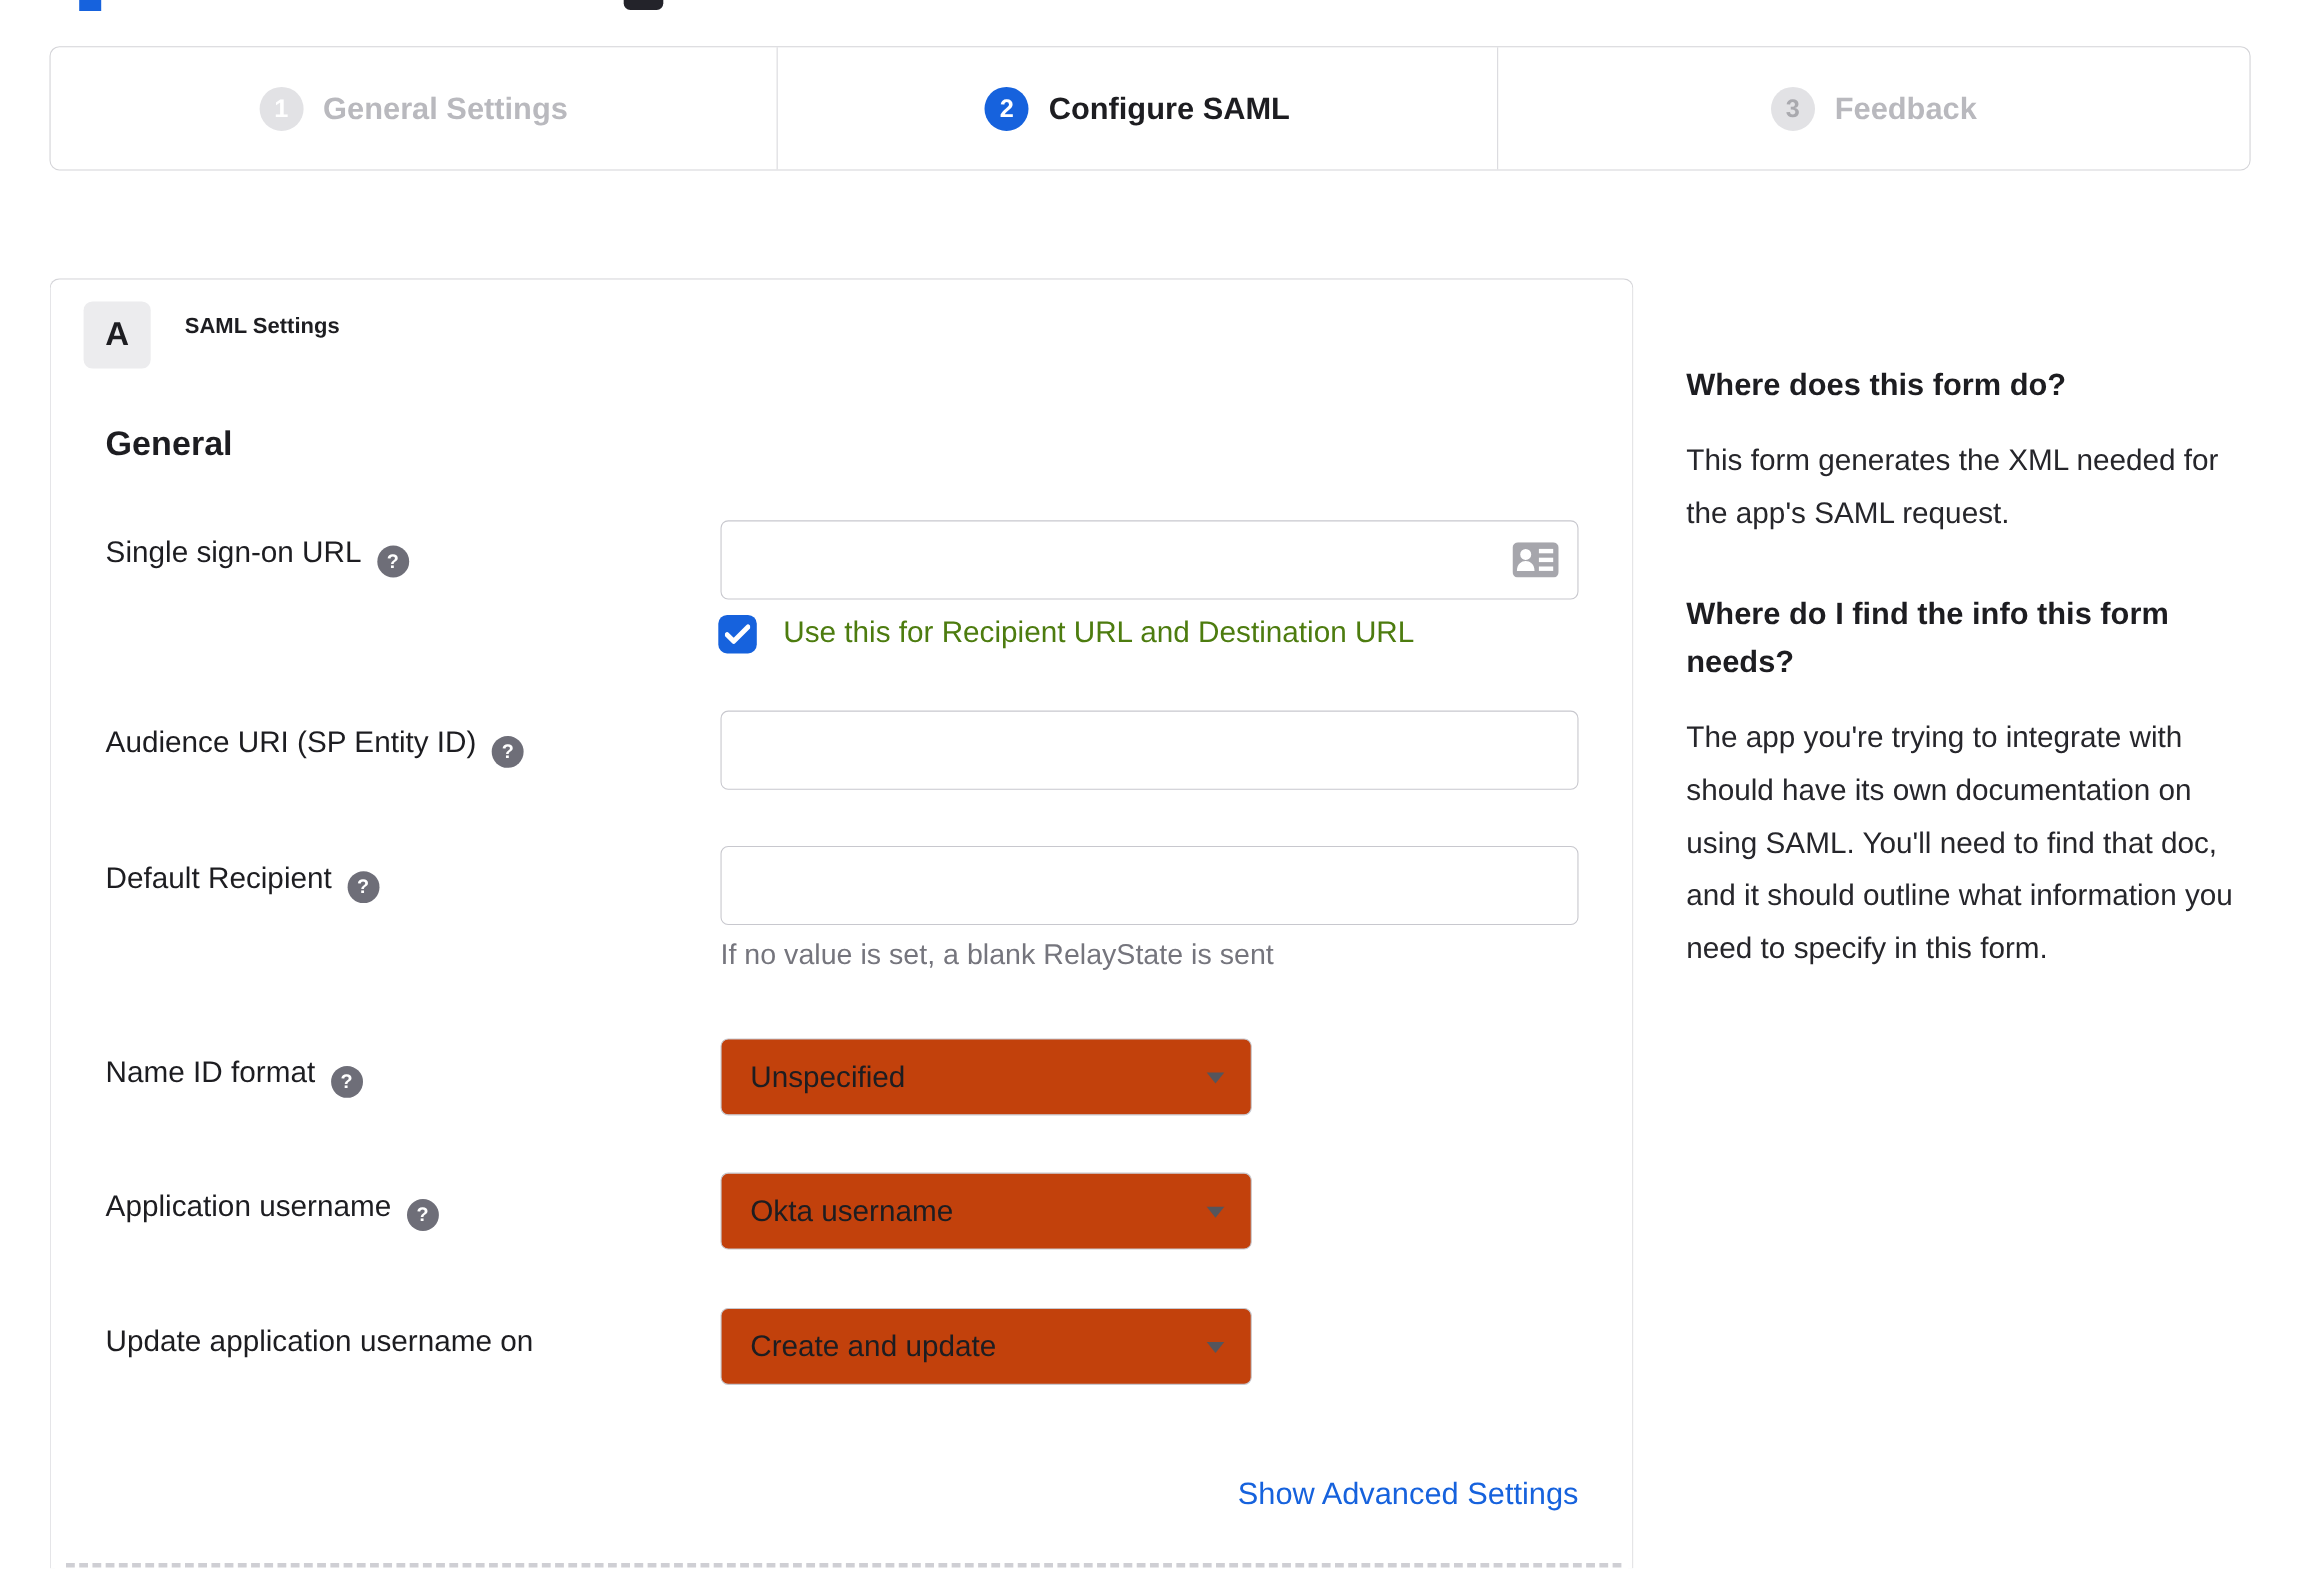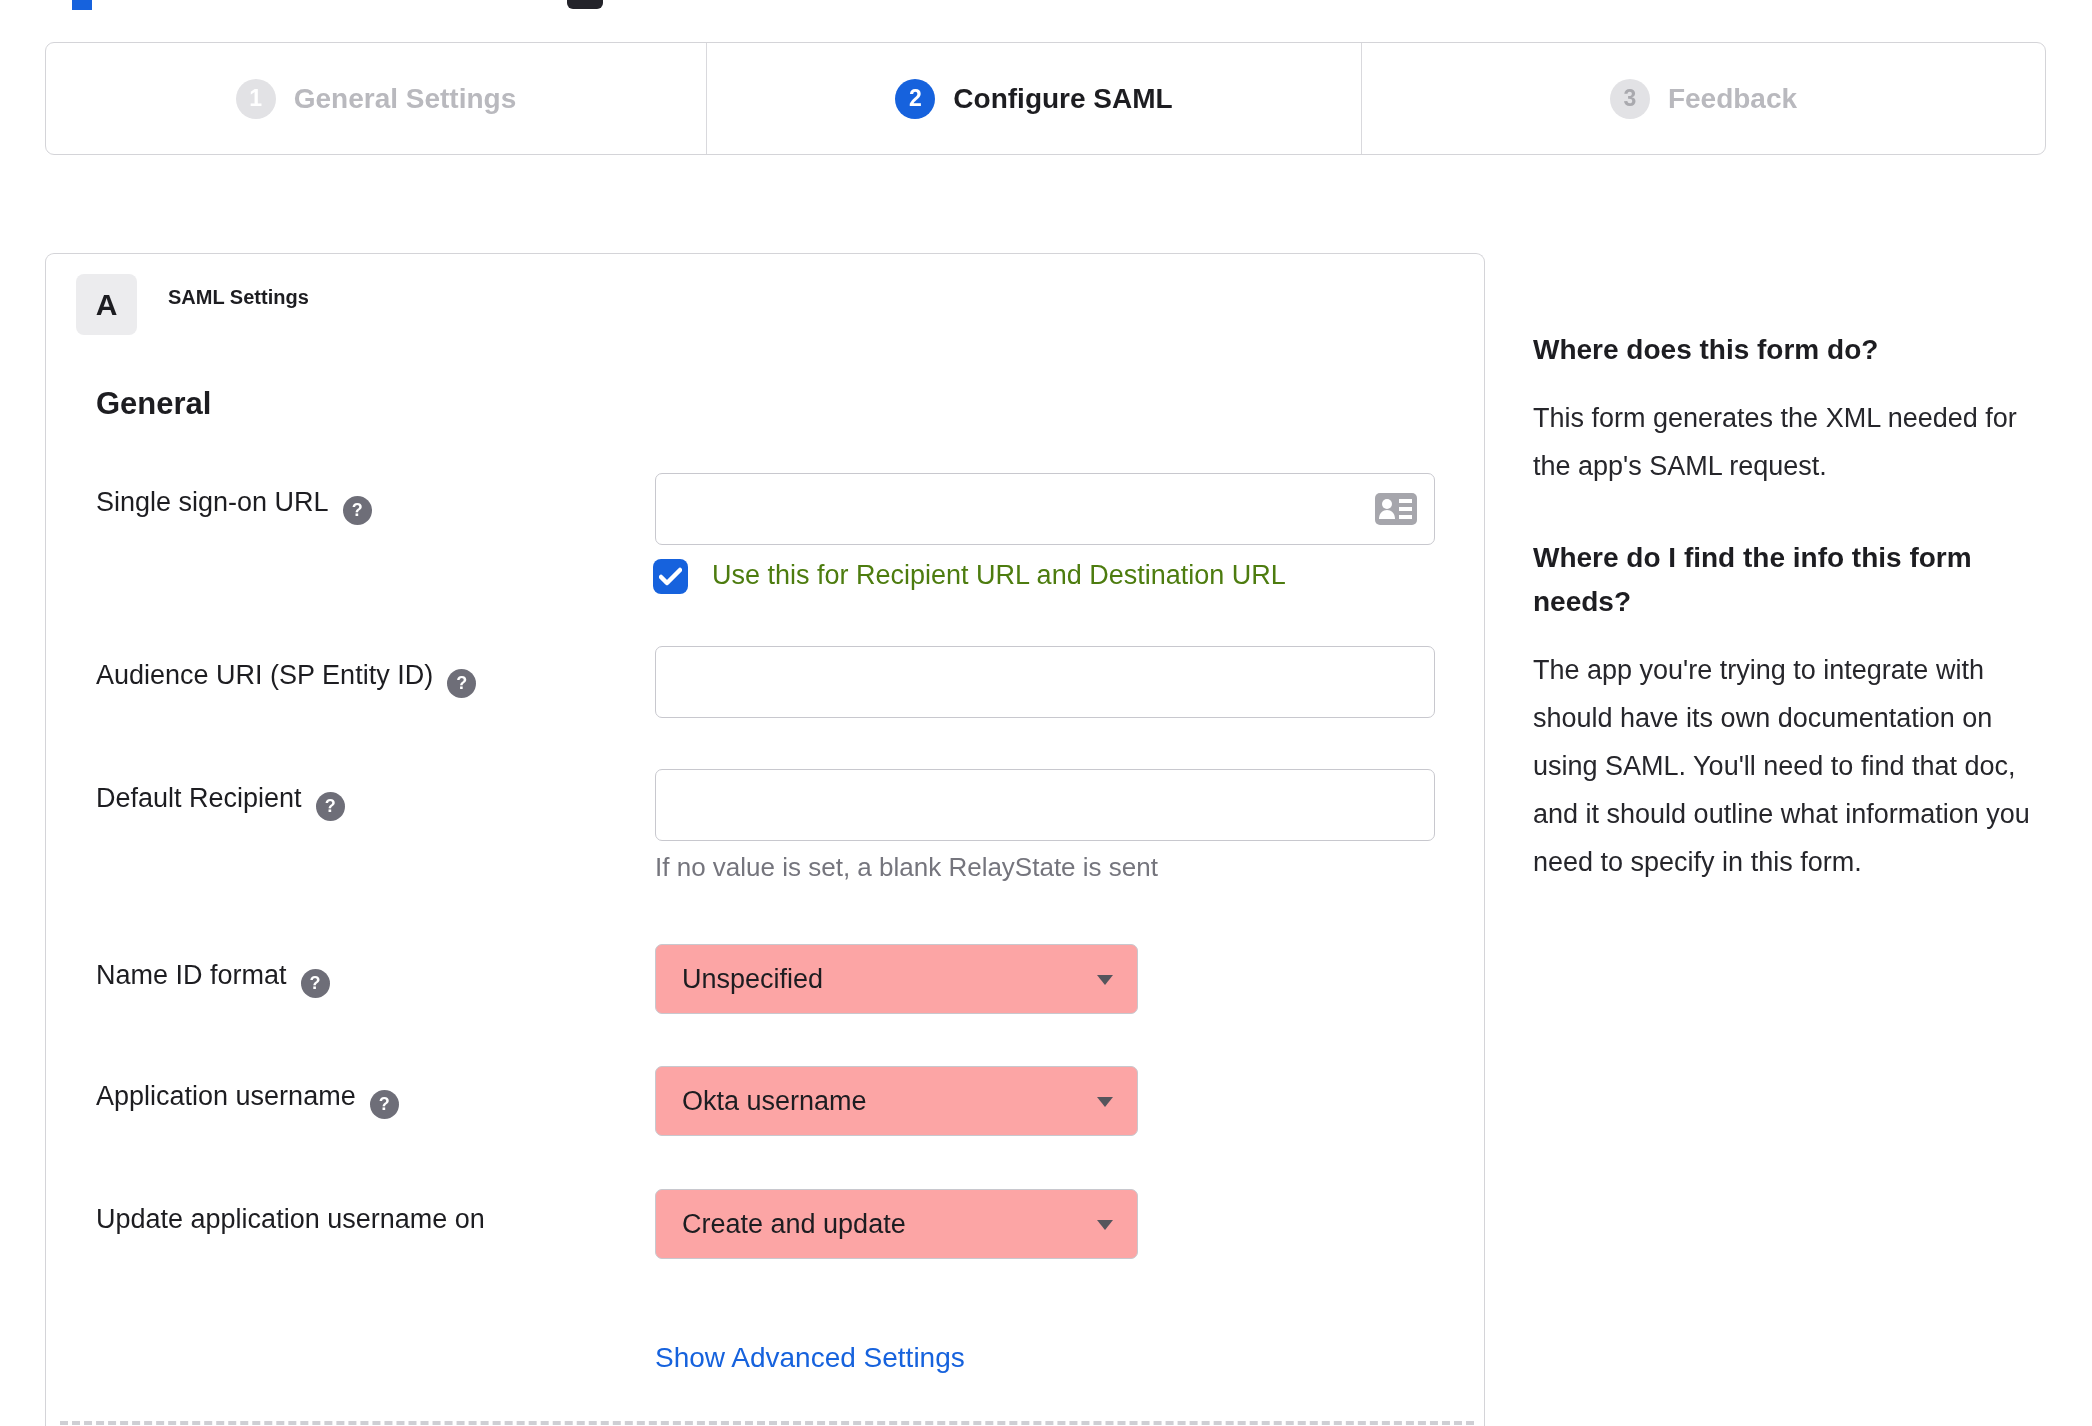--- a/index.html
+++ b/index.html
@@ -47,26 +47,26 @@
     border-radius: 7px; font-size: 27px; padding: 0 70px 0 24px; font-family: "Liberation Sans", sans-serif; }
   .card-icon { position: absolute; right: 18px; top: 50%; transform: translateY(-50%); }
 
   .checkbox { position: absolute; left: 607px; top: 305px; width: 35px; height: 35px; background: #1662dd;
     border-radius: 8px; display: flex; align-items: center; justify-content: center; }
   .checkbox-label { position: absolute; left: 666px; top: 306px; font-size: 27px; color: #4d7c0f; }
 
   .hint { position: absolute; left: 609px; font-size: 26px; color: #75757d; }
 
   .select { position: absolute; left: 609px; width: 483px; height: 70px; border: 1px solid #c8c8ce;
-    border-radius: 7px; background: #fca5a5; display: flex; align-items: center; font-size: 27px;
+    border-radius: 7px; background: #c2410c; display: flex; align-items: center; font-size: 27px;
     padding-left: 26px; color: #1d1d21; cursor: default; }
   .select .caret { position: absolute; right: 24px; top: 50%; margin-top: -4px; width: 0; height: 0;
     border-left: 8px solid transparent; border-right: 8px solid transparent; border-top: 10px solid #55555c; }
 
-  .advanced-link { position: absolute; left: 609px; top: 1088px; width: 780px; text-align: left;
+  .advanced-link { position: absolute; left: 609px; top: 1088px; width: 780px; text-align: right;
     font-size: 28px; color: #1662dd; cursor: pointer; }
 
   
   .sidebar { position: absolute; left: 1533px; top: 328px; width: 505px; }
   .sidebar h3 { font-size: 28px; font-weight: bold; color: #1d1d21; line-height: 44px; }
   .sidebar p { font-size: 27px; color: #26262b; line-height: 48px; margin-top: 22px; }
   .sidebar .sec2 { margin-top: 46px; }
 </style>
 </head>
 <body>

